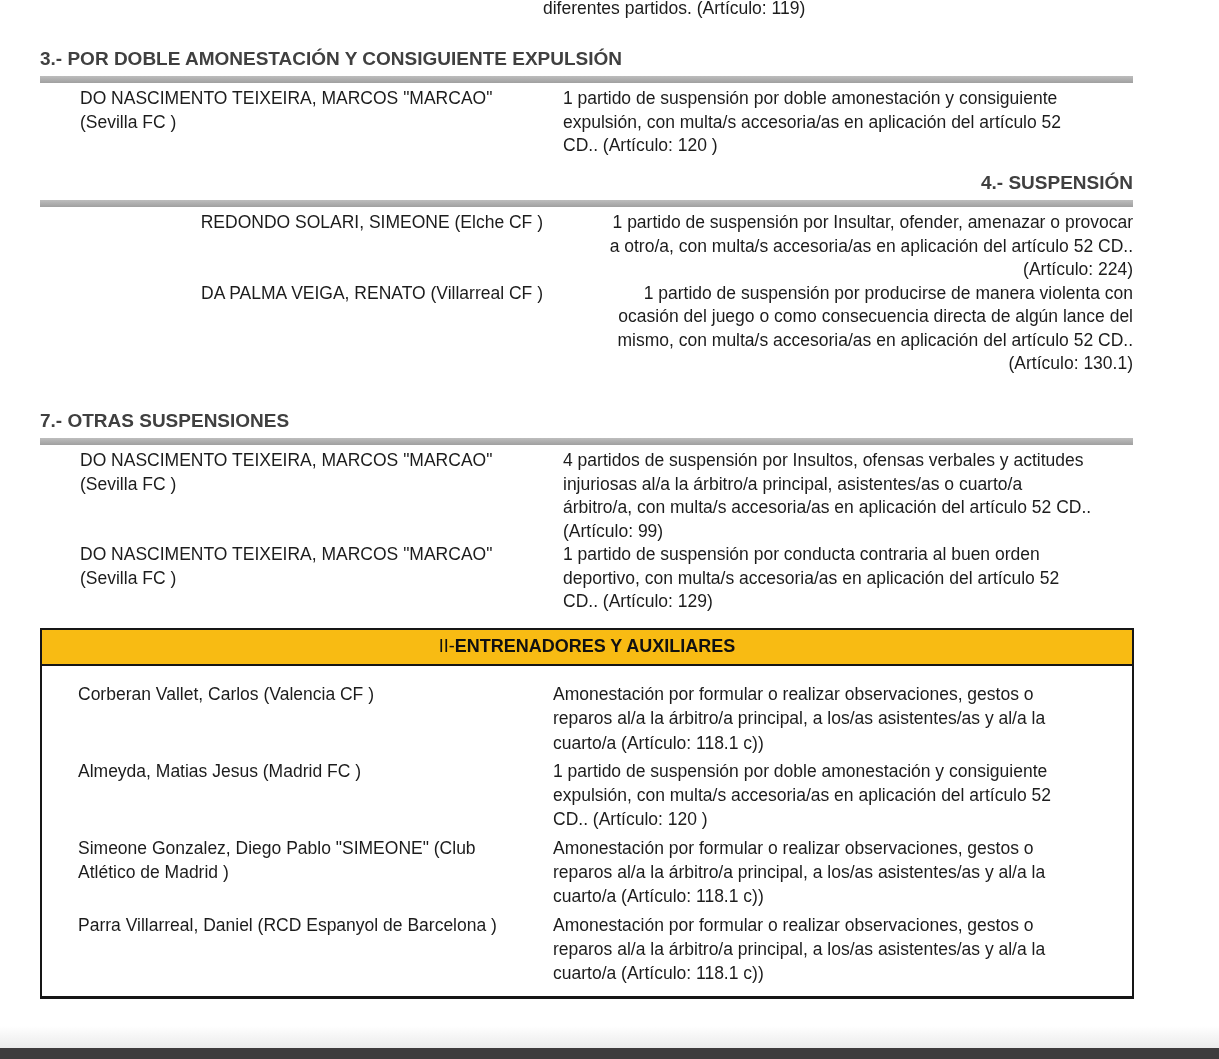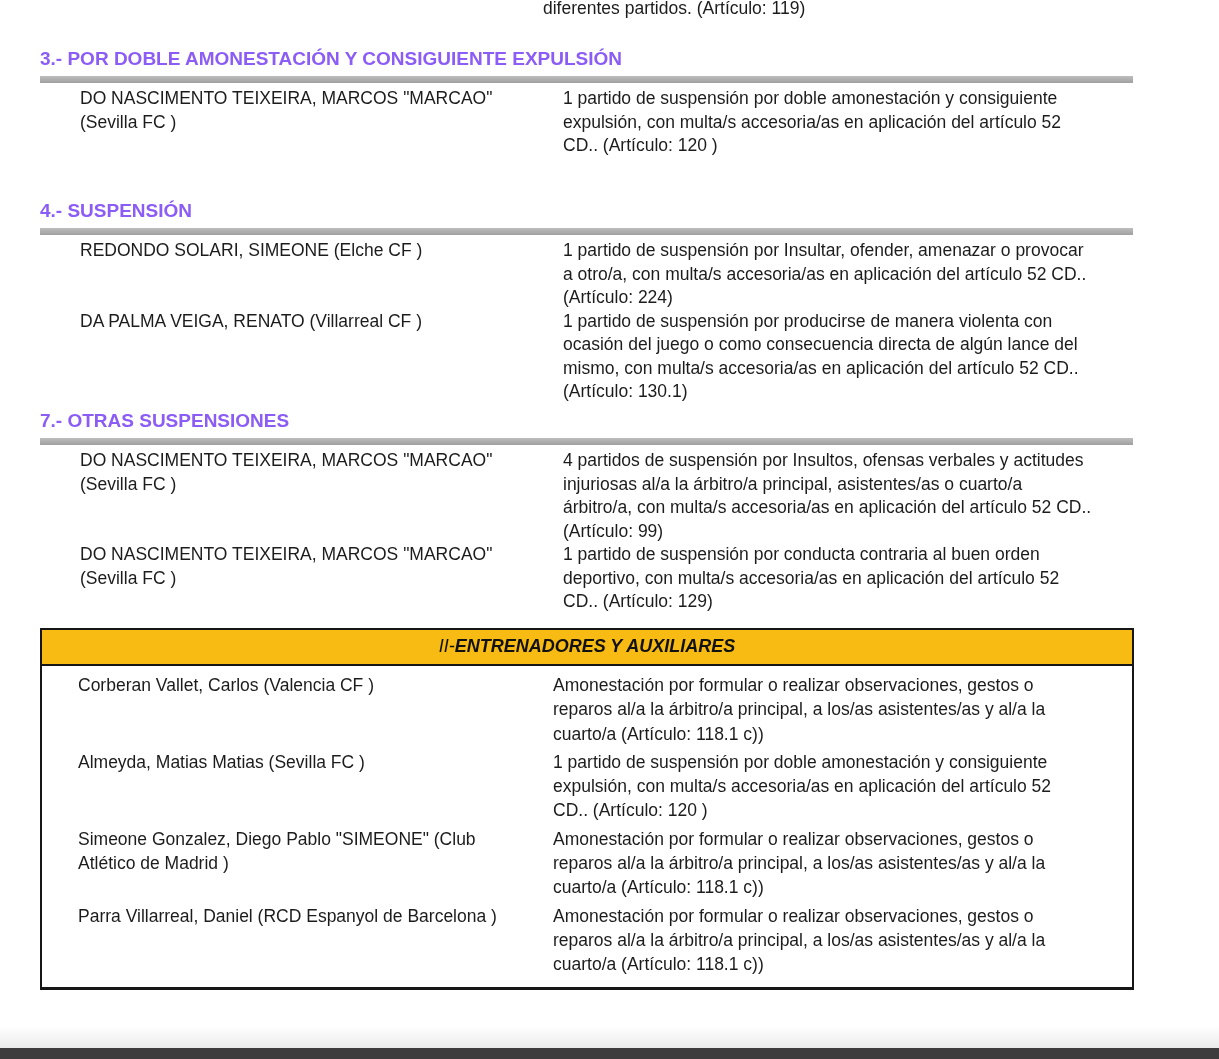--- a/index.html
+++ b/index.html
@@ -17,26 +17,26 @@
     top: -3px;
     font-size: 17.5px;
     line-height: 23.5px;
   }
   .section {
     position: absolute;
     left: 40px;
     width: 1093px;
   }
   #sec3 { top: 48px; }
-  #sec4 { top: 200px; }
+  #sec4 { top: 172px; text-align: right; }
   #sec5 { top: 410px; }
   .section-heading {
     font-size: 19px;
     font-weight: bold;
-    color: #8b5cf6;
+    color: #404040;
     line-height: 22px;
     white-space: nowrap;
   }
   .divider-bar {
     height: 7px;
     margin-top: 6px;
     background: linear-gradient(#bdbdbd, #a0a0a0);
   }
   .rows { margin-top: 4px; }
   .s-row {
@@ -59,24 +59,23 @@
     background: #ffffff;
   }
   .banner {
     background: #F8BB13;
     border-bottom: 2px solid #161616;
     text-align: center;
     font-size: 18px;
     font-weight: bold;
     color: #111111;
     padding: 6px 0 7px 0;
-    font-style: italic;
   }
   .banner .prefix { font-weight: normal; }
-  .t-rows { padding: 5px 0 8px 0; }
+  .t-rows { padding: 14px 0 8px 0; }
   .t-row {
     display: grid;
     grid-template-columns: 475px 1fr;
     padding: 2px 4px 2px 36px;
     font-size: 17.5px;
     line-height: 24.3px;
   }
   .page-fade {
     position: absolute;
     left: 0; right: 0;
@@ -158,21 +157,21 @@
     <span class="prefix">II-</span><span>ENTRENADORES Y AUXILIARES</span>
   </div>
   <div class="t-rows">
     <div class="t-row">
       <div class="cell name-cell">Corberan Vallet, Carlos (Valencia CF )</div>
       <div class="cell">Amonestación por formular o realizar observaciones, gestos o
 reparos al/a la árbitro/a principal, a los/as asistentes/as y al/a la
 cuarto/a (Artículo: 118.1 c))</div>
     </div>
     <div class="t-row">
-      <div class="cell name-cell">Almeyda, Matias Matias (Sevilla FC )</div>
+      <div class="cell name-cell">Almeyda, Matias Jesus (Madrid FC )</div>
       <div class="cell">1 partido de suspensión por doble amonestación y consiguiente
 expulsión, con multa/s accesoria/as en aplicación del artículo 52
 CD.. (Artículo: 120 )</div>
     </div>
     <div class="t-row">
       <div class="cell name-cell">Simeone Gonzalez, Diego Pablo "SIMEONE" (Club
 Atlético de Madrid )</div>
       <div class="cell">Amonestación por formular o realizar observaciones, gestos o
 reparos al/a la árbitro/a principal, a los/as asistentes/as y al/a la
 cuarto/a (Artículo: 118.1 c))</div>

